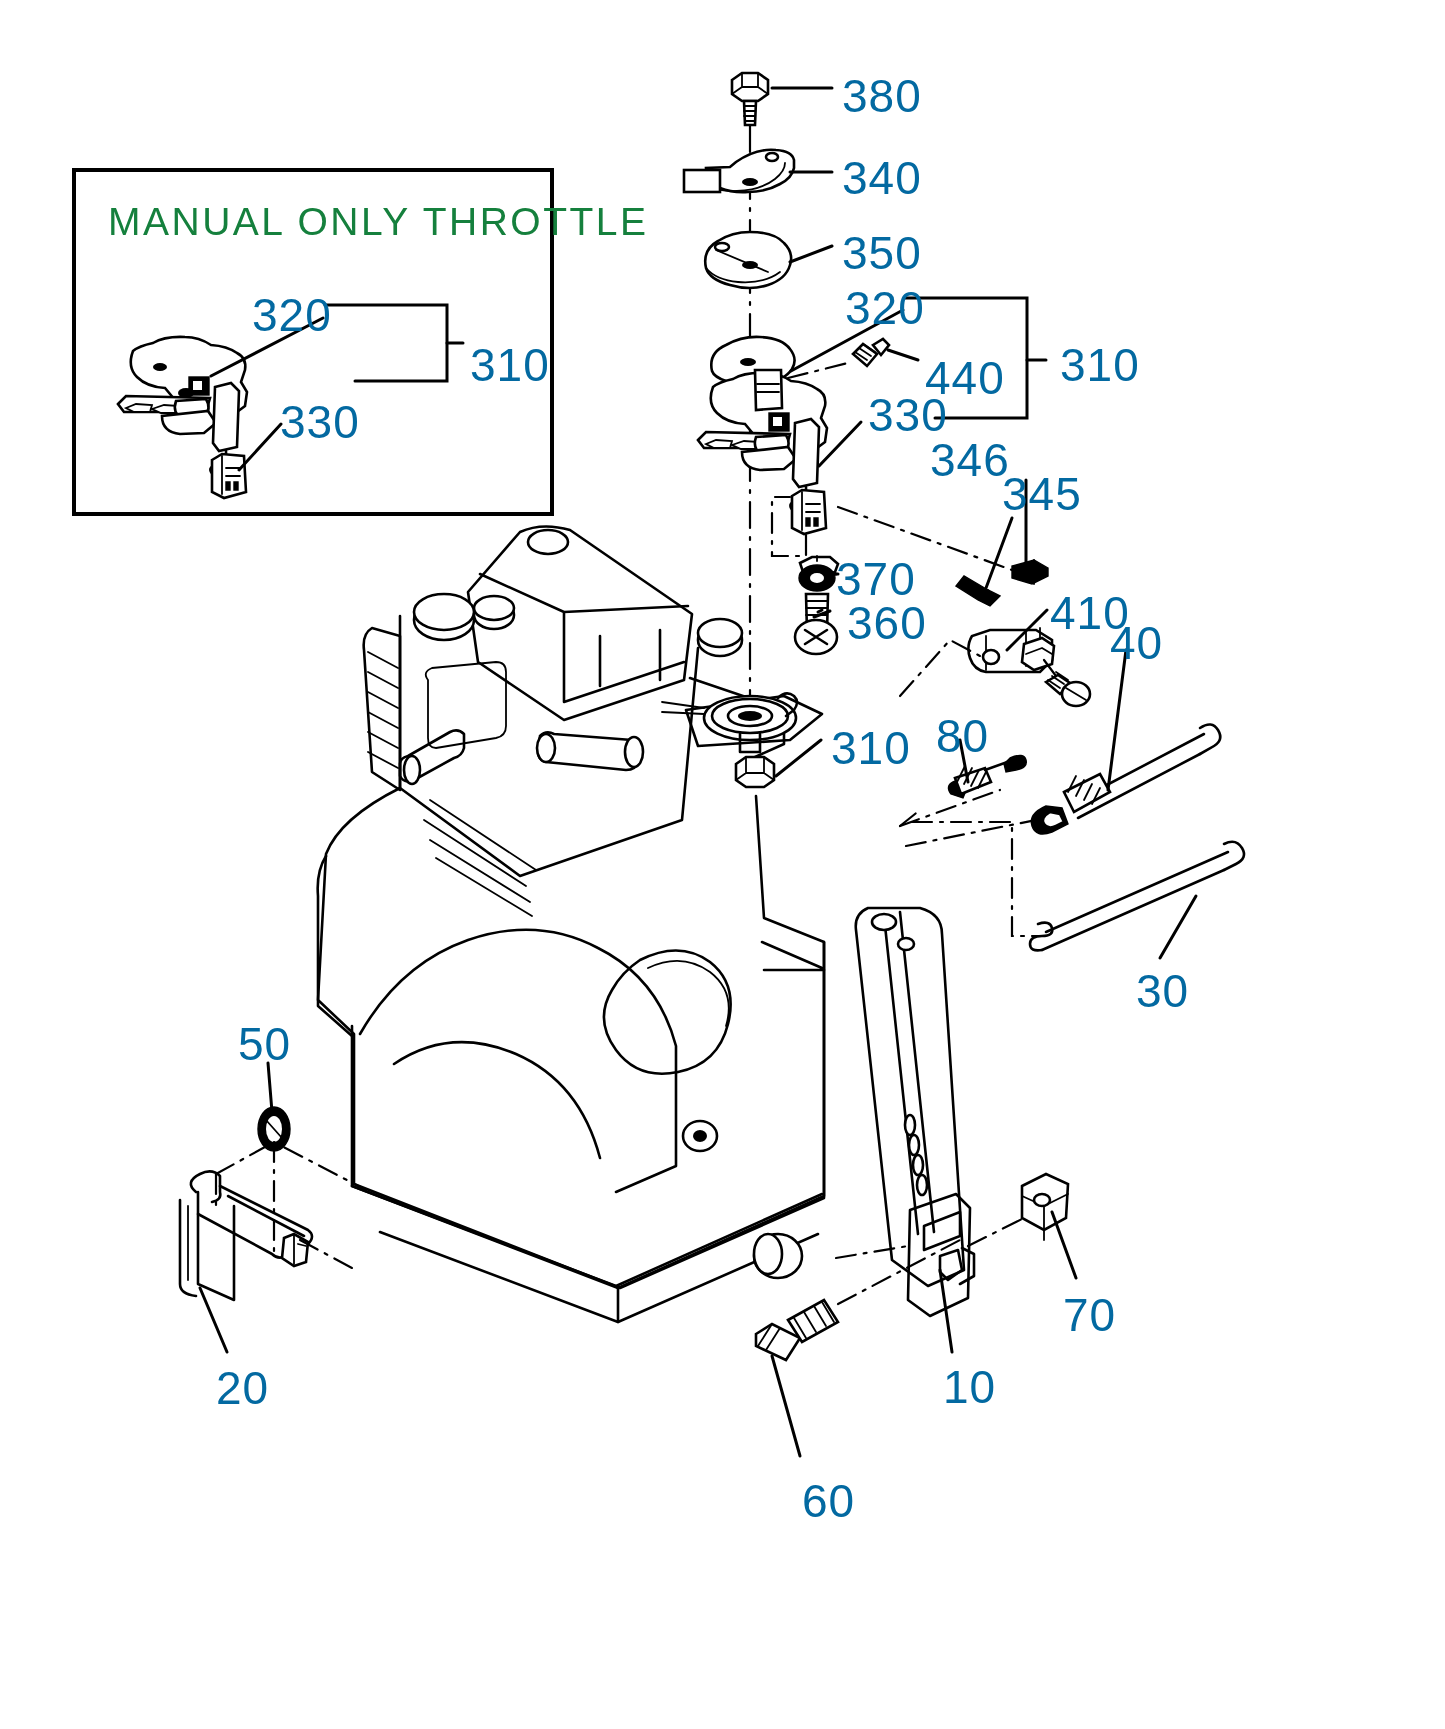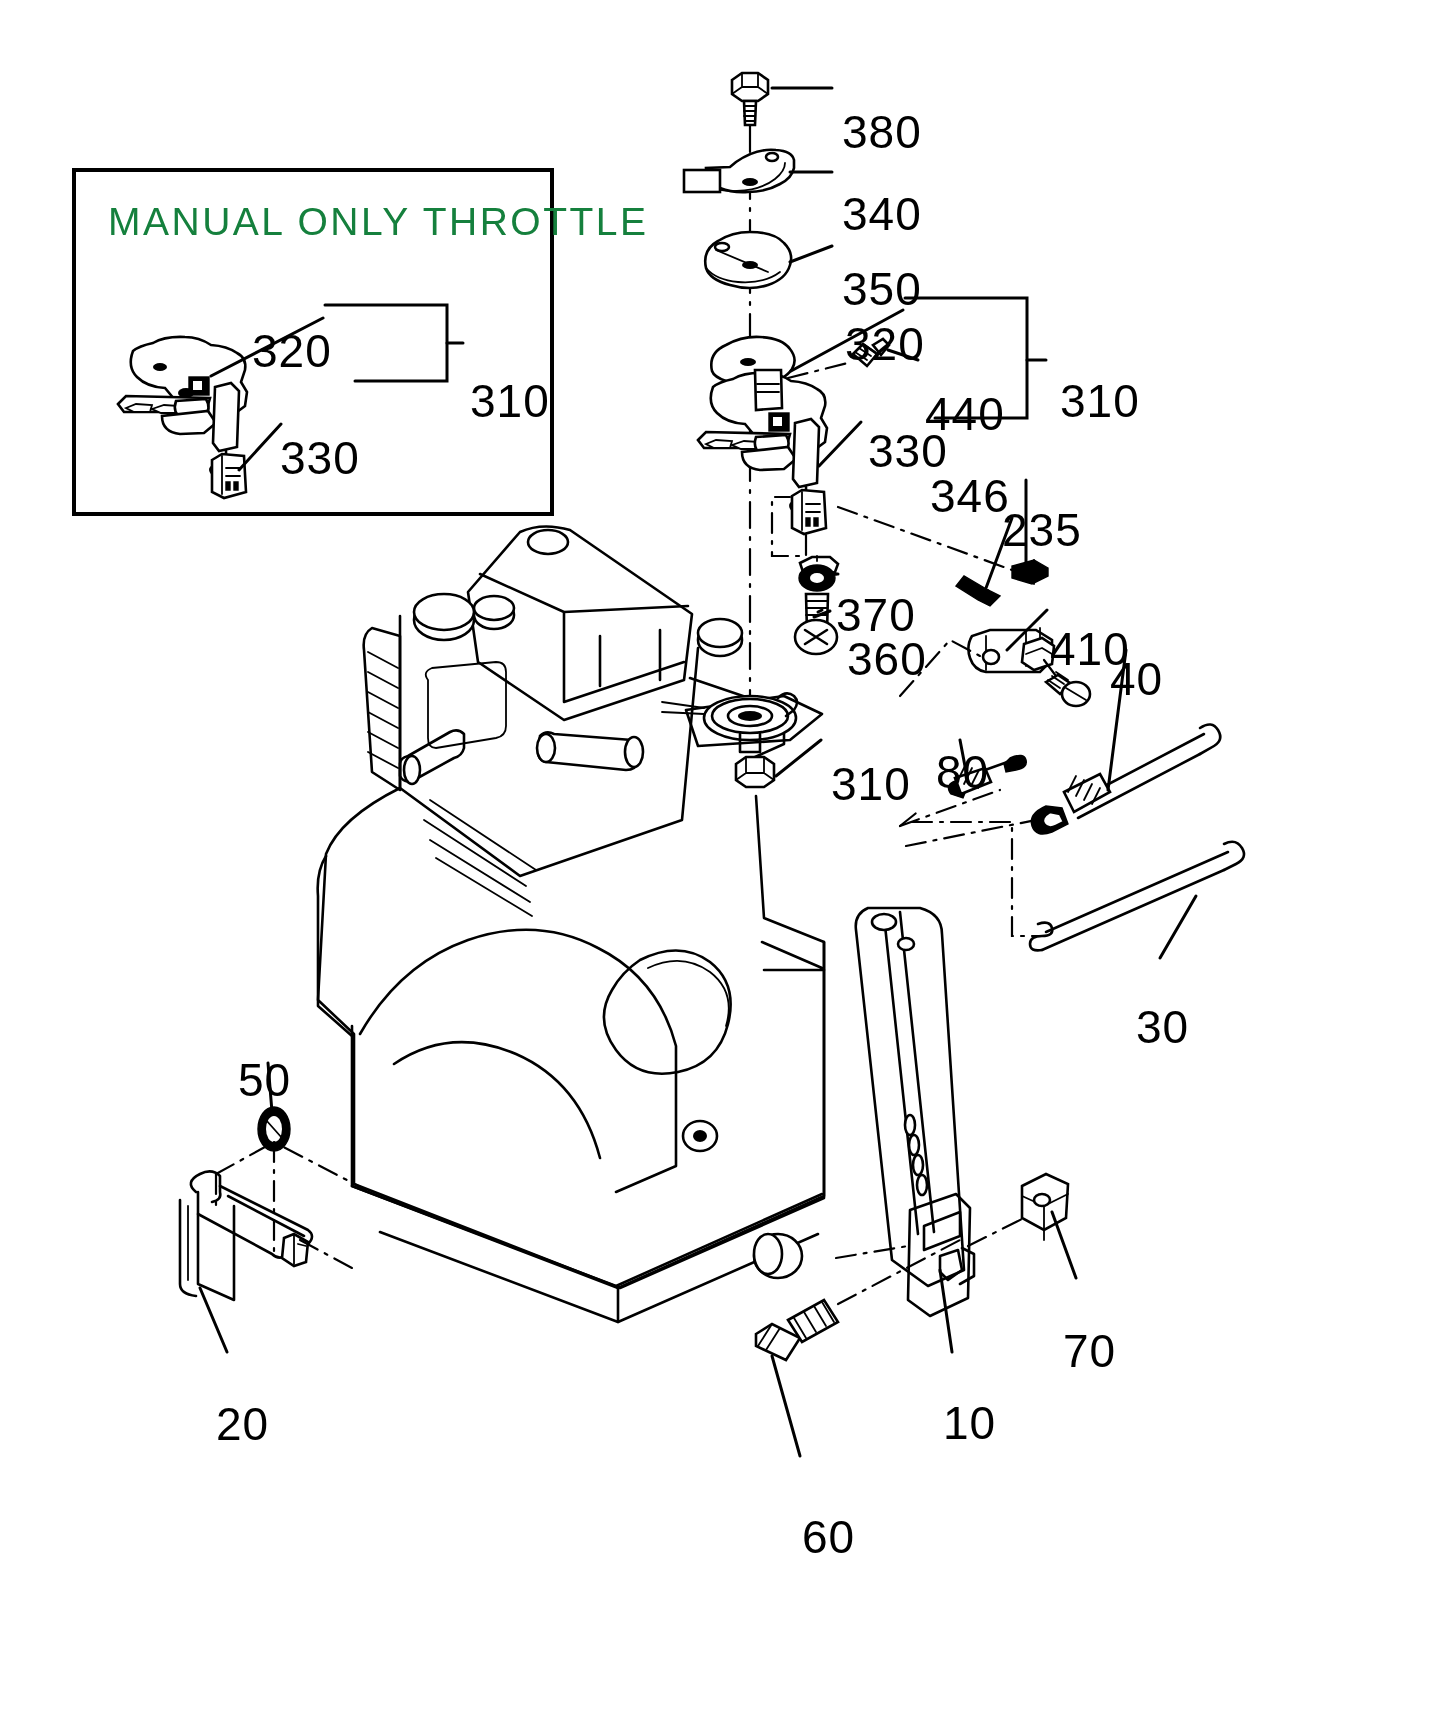--- a/index.html
+++ b/index.html
@@ -8,26 +8,25 @@
     font-family:"Liberation Sans", sans-serif;
     width:1445px;height:1729px;position:relative;overflow:hidden;
   }
   #stage{position:absolute;left:0;top:0;width:1445px;height:1729px;background:#ffffff;}
   svg#diagram{position:absolute;left:0;top:0;width:1445px;height:1729px;}
   .lbl{
     position:absolute;
     font-family:"Liberation Sans", sans-serif;
     font-size:46px;
     font-weight:400;
-    color:#000000;
+    color:#0369a1;
     letter-spacing:1px;
     white-space:nowrap;
     line-height:1;
     user-select:none;
-    margin-top:36px;
   }
   .inset-title{
     position:absolute;
     font-family:"Liberation Sans", sans-serif;
     font-size:39px;
     letter-spacing:2.5px;
     color:#15803d;
     white-space:nowrap;
   }
   .inset-box{
@@ -370,21 +369,21 @@
   <div class="lbl" style="left:470px;top:342px;">310</div>
 
   <div class="lbl" style="left:842px;top:73px;">380</div>
   <div class="lbl" style="left:842px;top:155px;">340</div>
   <div class="lbl" style="left:842px;top:230px;">350</div>
   <div class="lbl" style="left:845px;top:285px;">320</div>
   <div class="lbl" style="left:925px;top:355px;">440</div>
   <div class="lbl" style="left:1060px;top:342px;">310</div>
   <div class="lbl" style="left:868px;top:392px;">330</div>
   <div class="lbl" style="left:930px;top:437px;text-align:center;">346</div>
-  <div class="lbl" style="left:1002px;top:471px;">235</div>
+  <div class="lbl" style="left:1002px;top:471px;">345</div>
   <div class="lbl" style="left:1050px;top:590px;">410</div>
   <div class="lbl" style="left:836px;top:556px;">370</div>
   <div class="lbl" style="left:847px;top:600px;">360</div>
   <div class="lbl" style="left:1110px;top:620px;">40</div>
   <div class="lbl" style="left:936px;top:713px;">80</div>
   <div class="lbl" style="left:831px;top:725px;">310</div>
   <div class="lbl" style="left:1136px;top:968px;">30</div>
   <div class="lbl" style="left:238px;top:1021px;">50</div>
   <div class="lbl" style="left:1063px;top:1292px;">70</div>
   <div class="lbl" style="left:943px;top:1364px;">10</div>

